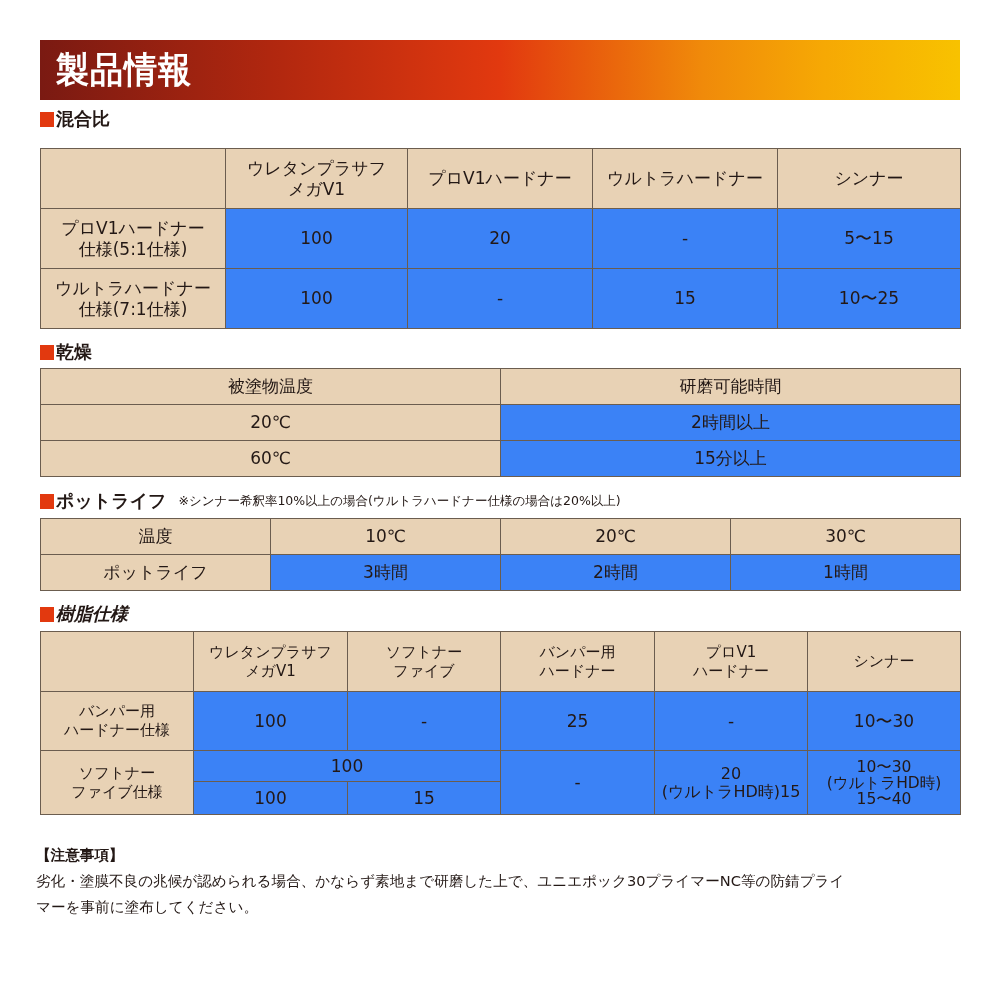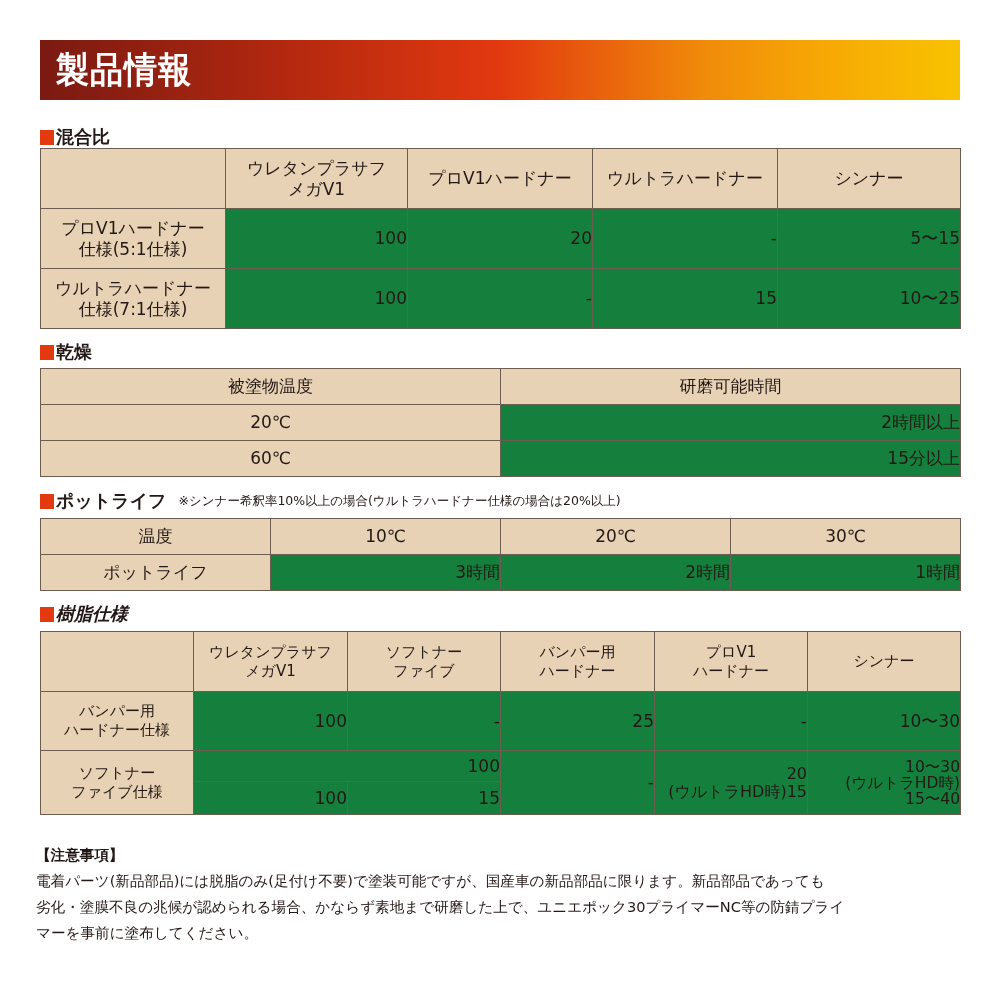--- a/index.html
+++ b/index.html
@@ -9,33 +9,33 @@
               background:linear-gradient(90deg,#7a1a12 0%,#b0270f 25%,#e2390f 50%,#f08a0a 72%,#f6a804 85%,#f8c200 100%); }
     .banner-title { position:absolute; left:16px; top:6px; font-size:36px; font-weight:bold;
                     color:#ffffff; letter-spacing:1px; line-height:48px; transform:scaleX(0.92); transform-origin:left; }
     .sec { position:absolute; left:40px; font-size:18px; font-weight:bold; line-height:22px; display:flex; align-items:center; }
     .sec .sq { display:inline-block; width:14px; height:15px; background:#e2390f; margin-right:2px; }
     .sec .note { font-size:12.5px; font-weight:normal; margin-left:12px; }
     table.t { position:absolute; left:40px; width:920px; border-collapse:collapse; table-layout:fixed; }
     table.t td { border:1.5px solid #6b5d4f; text-align:center; vertical-align:middle;
                  font-size:17px; line-height:21px; padding:0; }
     table.t td.h { background:#e8d2b5; }
-    table.t td.w { background:#15803d;text-align:right; }
+    table.t td.w { background:#3b82f6; }
     table.t.small td { font-size:15px; line-height:19px; }
     .notes { position:absolute; left:36px; top:842px; width:930px; font-size:14.6px; line-height:26px; }
     .notes .nh { font-weight:bold; }
   </style>
 </head>
 <body>
 
 <div class="banner">
   <div class="banner-title">製品情報</div>
 </div>
 
-<div class="sec" style="top:126px;">
+<div class="sec" style="top:108px;">
   <span class="sq"></span>
   <span>混合比</span>
 </div>
 <table class="t" style="top:148px;">
   <colgroup>
       <col style="width:185px">
       <col style="width:182px">
       <col style="width:185px">
       <col style="width:185px">
       <col style="width:183px">
@@ -157,16 +157,15 @@
   </tr>
   <tr style="height:33px;">
     <td class="w" style="font-size:17px;">100</td>
     <td class="w" style="font-size:17px;">15</td>
   </tr>
 </tbody>
   </table>
 
 <div class="notes">
   <div class="nh">【注意事項】</div>
-  <div>電着パーツ(新品部品)には脱脂のみ(足付け不要)で塗装可能ですが、国産車の新品部品に限ります。新品部品であっても</div>
   <div>劣化・塗膜不良の兆候が認められる場合、かならず素地まで研磨した上で、ユニエポック30プライマーNC等の防錆プライ</div>
   <div>マーを事前に塗布してください。</div>
 </div>
 
 </body></html>

